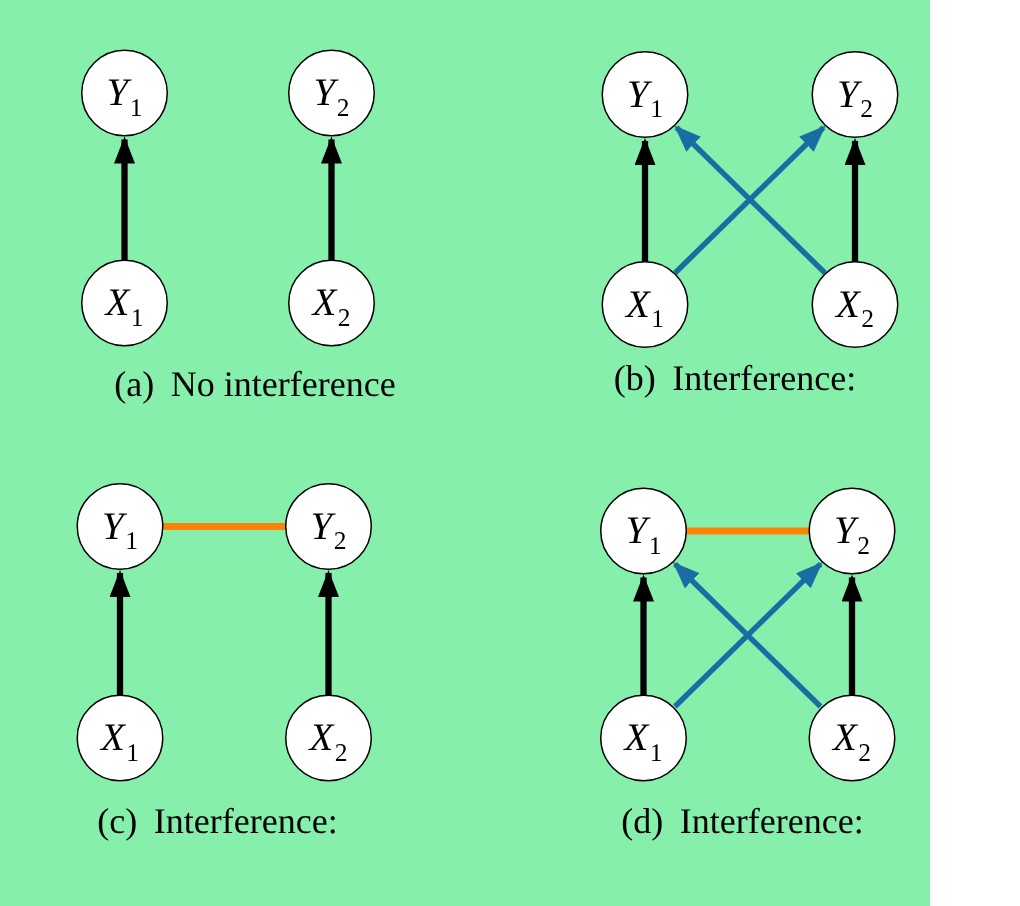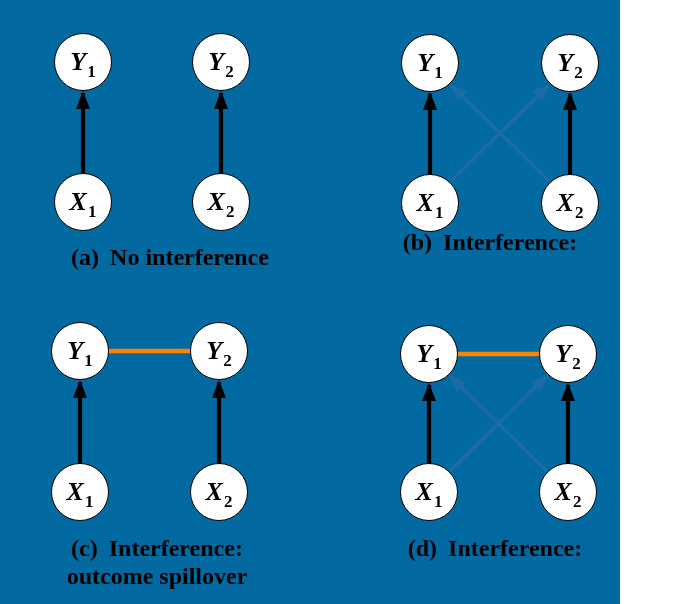--- a/index.html
+++ b/index.html
@@ -1,23 +1,22 @@
 <!DOCTYPE html>
 <html><head>
 <meta charset="utf-8">
 <style>
   html,body{margin:0;padding:0;background:#ffffff;}
   .figure{
     position:relative;
     width:620px;height:604px;
-    background:#0369a1;
+    background:#86efac;
     font-family:"Liberation Serif", serif;
     color:#000;
     overflow:hidden;
-    font-weight:bold;
   }
   svg.edges{position:absolute;left:0;top:0;}
   .blk{stroke-width:4.2;}
   .blu{stroke-width:3.6;}
   .org{stroke-width:4.6;stroke-linecap:butt;}
   .node{
     position:absolute;
     width:58px;height:58px;
     box-sizing:border-box;
     border:1.5px solid #000;
@@ -121,26 +120,25 @@
     <span class="nl"><i>X</i><span class="sub">1</span></span>
   </div>
   <div class="node" style="left:539px;top:463px">
     <span class="nl"><i>X</i><span class="sub">2</span></span>
   </div>
 
   <div class="caption" style="left:20px;top:243px;width:300px">
     <div><span class="cap-label">(a)</span><span>No interference</span></div>
   </div>
 
-  <div class="caption" style="left:340px;top:228px;width:300px">
+  <div class="caption" style="left:340px;top:239px;width:300px">
     <div><span class="cap-label">(b)</span><span>Interference:</span></div>
   </div>
 
-  <div class="caption" style="left:12px;top:534px;width:290px">
+  <div class="caption" style="left:0px;top:534px;width:290px">
     <div><span class="cap-label">(c)</span><span>Interference:</span></div>
-    <div>outcome spillover</div>
   </div>
 
   <div class="caption" style="left:320px;top:534px;width:350px">
     <div><span class="cap-label">(d)</span><span>Interference:</span></div>
   </div>
 
 </div>
 
 </body></html>

